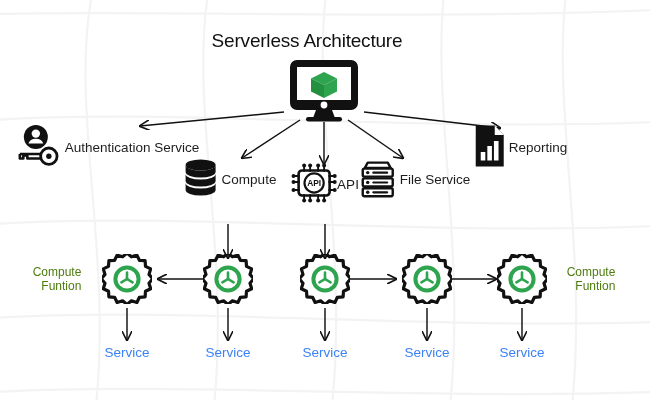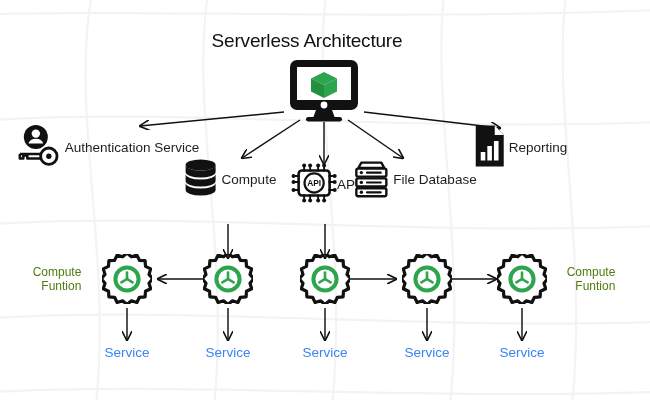--- a/index.html
+++ b/index.html
@@ -230,21 +230,21 @@
         <g fill="#111111">
           <circle cx="12" cy="14.6" r="1.7"></circle>
             <rect x="16.5" y="13.6" width="16" height="2.2" rx="1.1"></rect>
           <circle cx="12" cy="24.4" r="1.7"></circle>
             <rect x="16.5" y="23.4" width="16" height="2.2" rx="1.1"></rect>
           <circle cx="12" cy="34.2" r="1.7"></circle>
             <rect x="16.5" y="33.2" width="16" height="2.2" rx="1.1"></rect>
         </g>
       </svg>
     </span>
-    <span class="lbl">File Database</span>
+    <span class="lbl">File Service</span>
   </div>
 
   <div class="node" style="left:519px; top:124px;">
     <span class="icon-wrap">
       <svg width="38" height="44" viewBox="0 0 38 44" xmlns="http://www.w3.org/2000/svg">
         <path d="M 5 1.5 L 24 1.5 L 33 11 L 33 42.5 L 5 42.5 Z" fill="#111111"></path>
         <path d="M 24 1.5 L 33 11 L 24 11 Z" fill="#ffffff"></path>
         <g fill="#ffffff">
           <rect x="10" y="28" width="4.6" height="8.5"></rect>
           <rect x="16.6" y="22" width="4.6" height="14.5"></rect>

